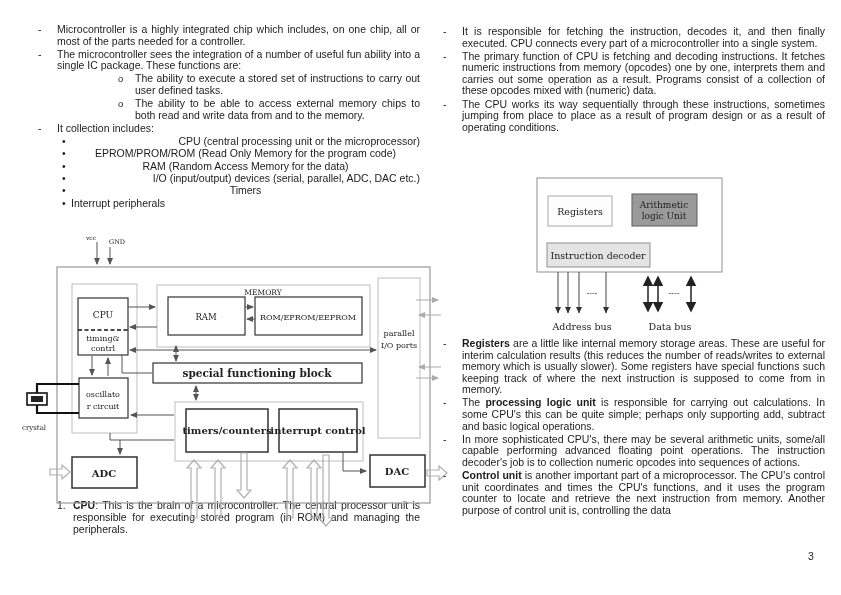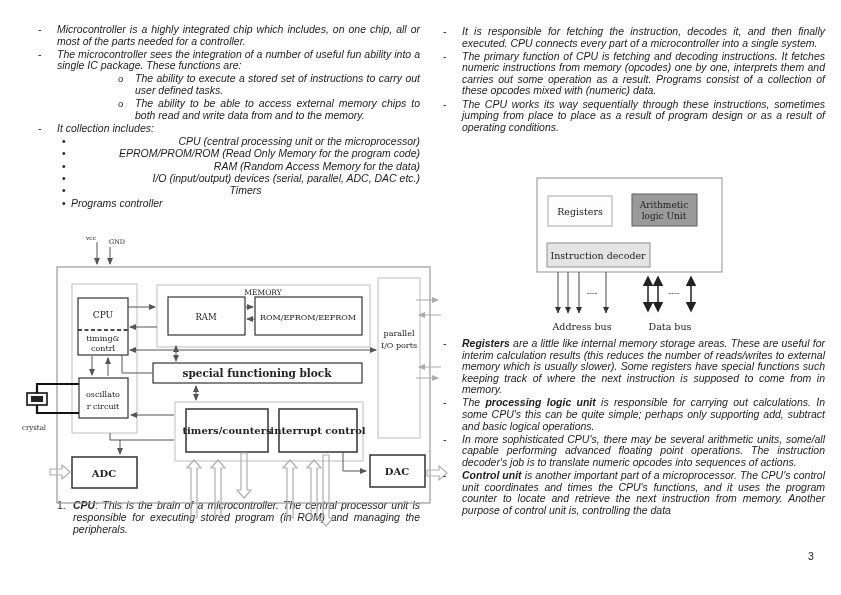--- a/index.html
+++ b/index.html
@@ -3,21 +3,21 @@
 <meta charset="utf-8">
 <style>
   html,body{margin:0;padding:0;background:#888;}
   .page{position:relative;width:841px;height:595px;background:#ffffff;overflow:hidden;
         font-family:"Liberation Sans",sans-serif;color:#1c1c1c;}
   .col{position:absolute;font-size:10.5px;line-height:11.6px;}
   .col-left{left:38px;top:24px;width:382px;}
   .col-right{left:443px;top:26px;width:382px;}
   .li{display:flex;margin-bottom:1.5px;}
   .mk{width:19px;flex:none;}
-  .tx{flex:1;text-align:justify;font-style:italic;}
+  .tx{flex:1;text-align:justify;}
   .sub{margin-left:80px;}
   .sub .mk{width:17px;font-size:9.5px;}
   .blt{margin-left:24px;margin-bottom:0.8px;}
   .blt .mk{width:9px;}
   .b{font-weight:bold;}
   .cap{position:absolute;left:57px;top:500px;width:363px;display:flex;
        font-size:10.5px;line-height:11.8px;}
   .cap .mk{width:16px;flex:none;}
   .pageno{position:absolute;left:808px;top:550px;font-size:10.5px;}
   svg{position:absolute;}
@@ -56,37 +56,37 @@
     <div class="li">
       <span class="mk">-</span>
       <div class="tx">It collection includes:</div>
     </div>
     <div class="li blt">
       <span class="mk">•</span>
       <div class="tx" style="text-align:right">CPU (central processing unit or the microprocessor)</div>
     </div>
     <div class="li blt">
       <span class="mk">•</span>
-      <div class="tx" style="text-align:right">EPROM/PROM/ROM (Read Only Memory for the program code)</div>
-    </div>
-    <div class="li blt">
-      <span class="mk">•</span>
-      <div class="tx" style="text-align:right">RAM (Random Access Memory for the data)</div>
+      <div class="tx" style="text-align:center">EPROM/PROM/ROM (Read Only Memory for the program code)</div>
+    </div>
+    <div class="li blt">
+      <span class="mk">•</span>
+      <div class="tx" style="text-align:center">RAM (Random Access Memory for the data)</div>
     </div>
     <div class="li blt">
       <span class="mk">•</span>
       <div class="tx" style="text-align:right">I/O (input/output) devices (serial, parallel, ADC, DAC etc.)</div>
     </div>
     <div class="li blt">
       <span class="mk">•</span>
       <div class="tx" style="text-align:center">Timers</div>
     </div>
     <div class="li blt">
       <span class="mk">•</span>
-      <div class="tx" style="text-align:left">Programs controller</div>
+      <div class="tx" style="text-align:left">Interrupt peripherals</div>
     </div>
   </div>
 
   <div class="cap">
     <span class="mk">1.</span>
     <div class="tx"><span class="b">CPU</span><span>: This is the brain of a microcontroller. The central processor unit is responsible for executing stored program (in ROM) and managing the peripherals.</span></div>
   </div>
 
   <svg style="left:20px;top:228px;" width="435" height="312" viewBox="0 0 435 312">
     <defs>
@@ -243,21 +243,21 @@
     <div class="li">
       <span class="mk">-</span>
       <div class="tx"><span></span><span class="b">Registers</span><span> are a little like internal memory storage areas.  These are useful for interim calculation results (this reduces the number of reads/writes to external memory which is usually slower).  Some registers have special functions such keeping track of where the next instruction is supposed to come from in memory.</span></div>
     </div>
     <div class="li">
       <span class="mk">-</span>
       <div class="tx"><span>The </span><span class="b">processing logic unit</span><span> is responsible for carrying out calculations. In some CPU's this can be quite simple; perhaps only supporting add, subtract and basic logical operations.</span></div>
     </div>
     <div class="li">
       <span class="mk">-</span>
-      <div class="tx"><span></span><span class="b"></span><span>In more sophisticated CPU's, there may be several arithmetic units, some/all capable performing advanced floating point operations. The instruction decoder's job is to translate numeric opcodes into sequences of actions.</span></div>
+      <div class="tx"><span></span><span class="b"></span><span>In more sophisticated CPU's, there may be several arithmetic units, some/all capable performing advanced floating point operations. The instruction decoder's job is to collection numeric opcodes into sequences of actions.</span></div>
     </div>
     <div class="li">
       <span class="mk">-</span>
       <div class="tx"><span></span><span class="b">Control unit</span><span> is another important part of a microprocessor. The CPU's control unit coordinates and times the CPU's functions, and it uses the program counter to locate and retrieve the next instruction from memory. Another purpose of control unit is, controlling the data</span></div>
     </div>
   </div>
 
   <div class="pageno">3</div>
 </div>
 

